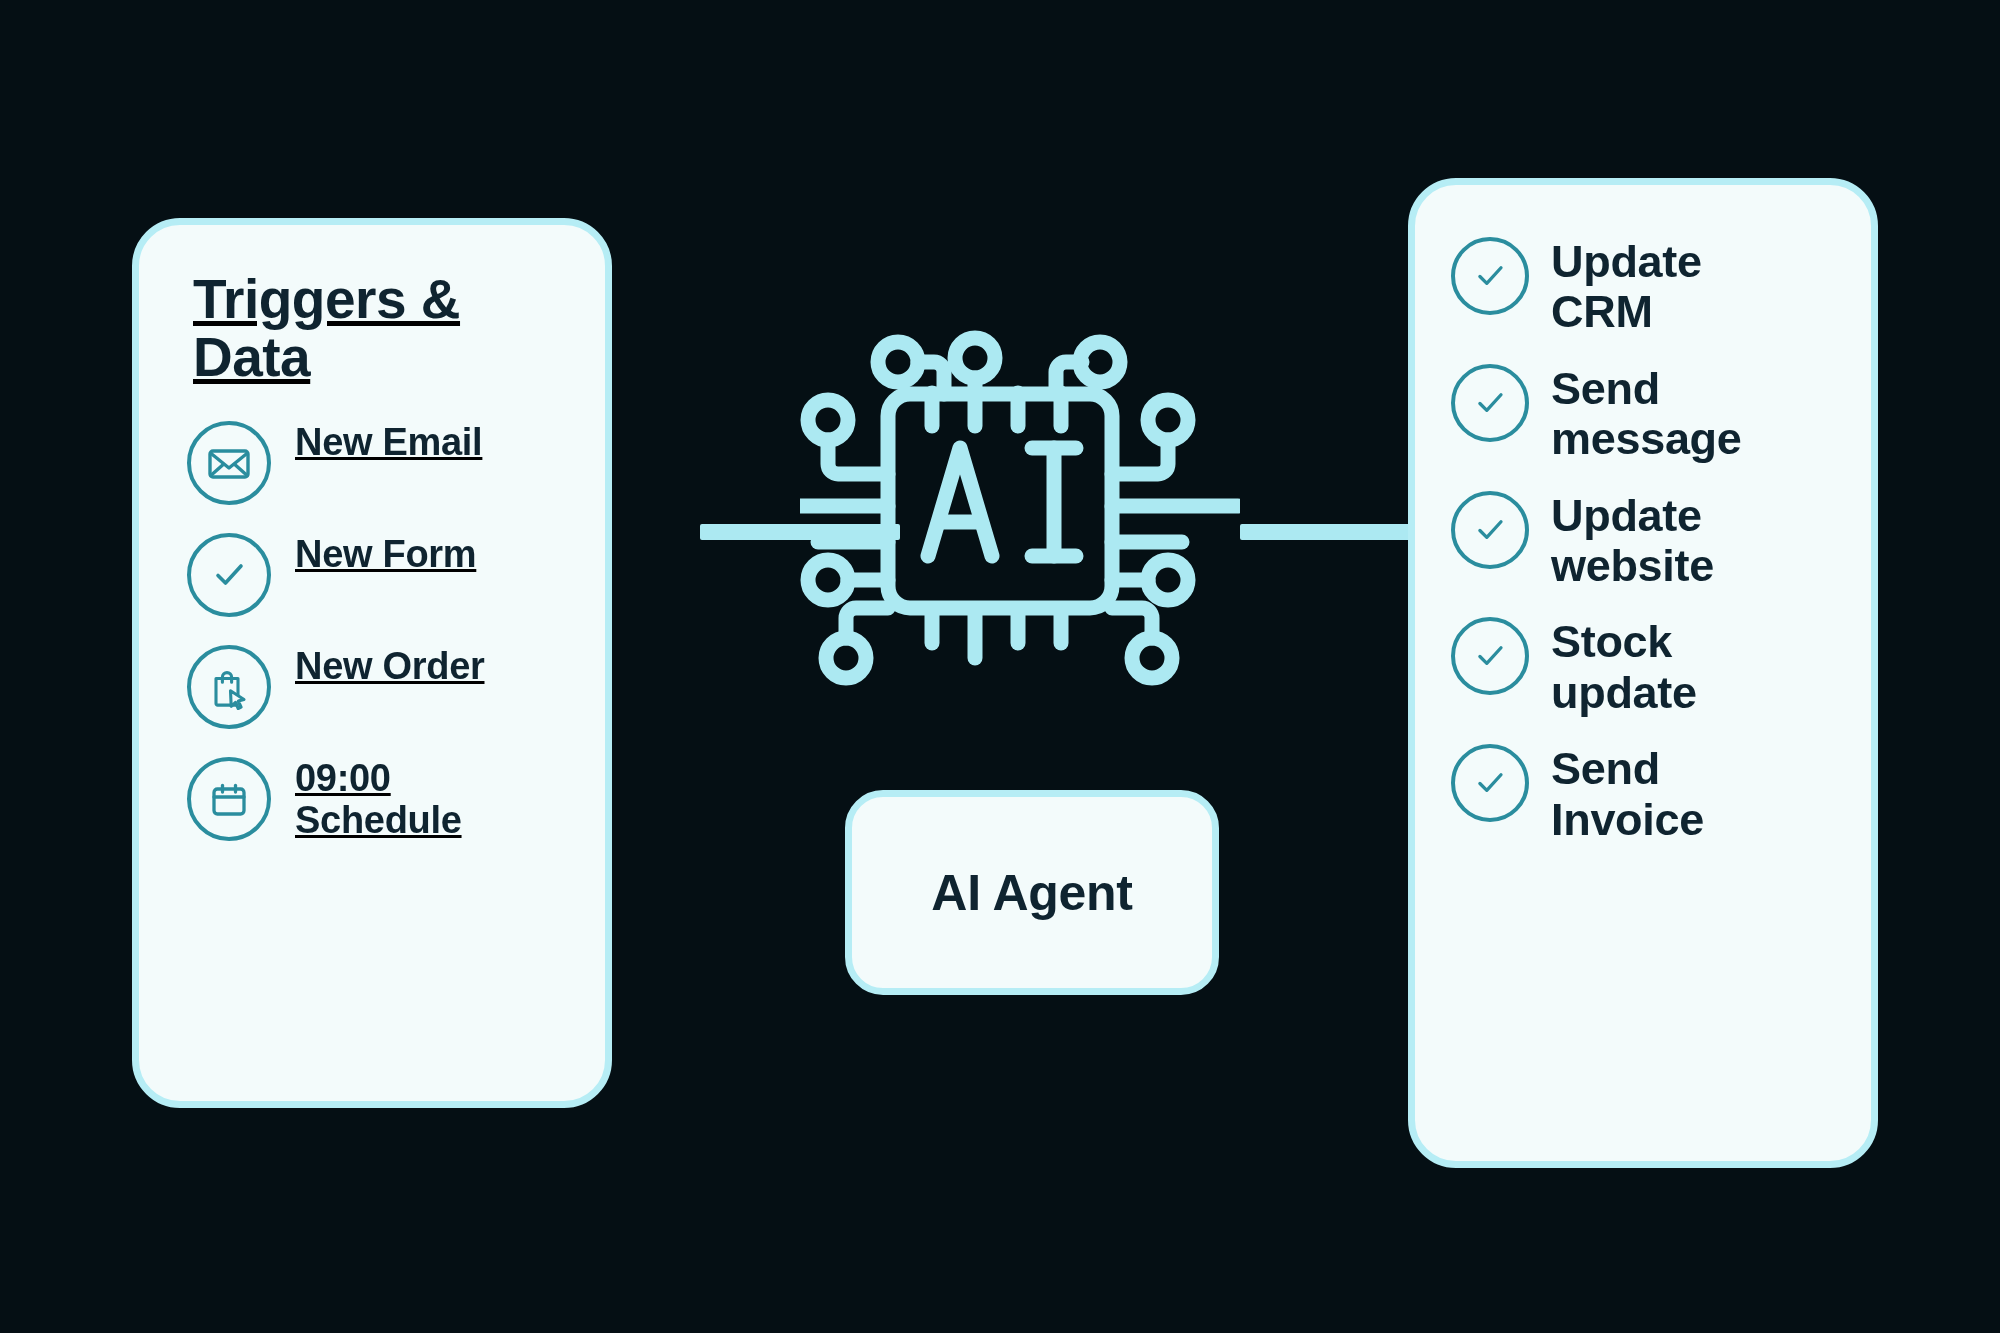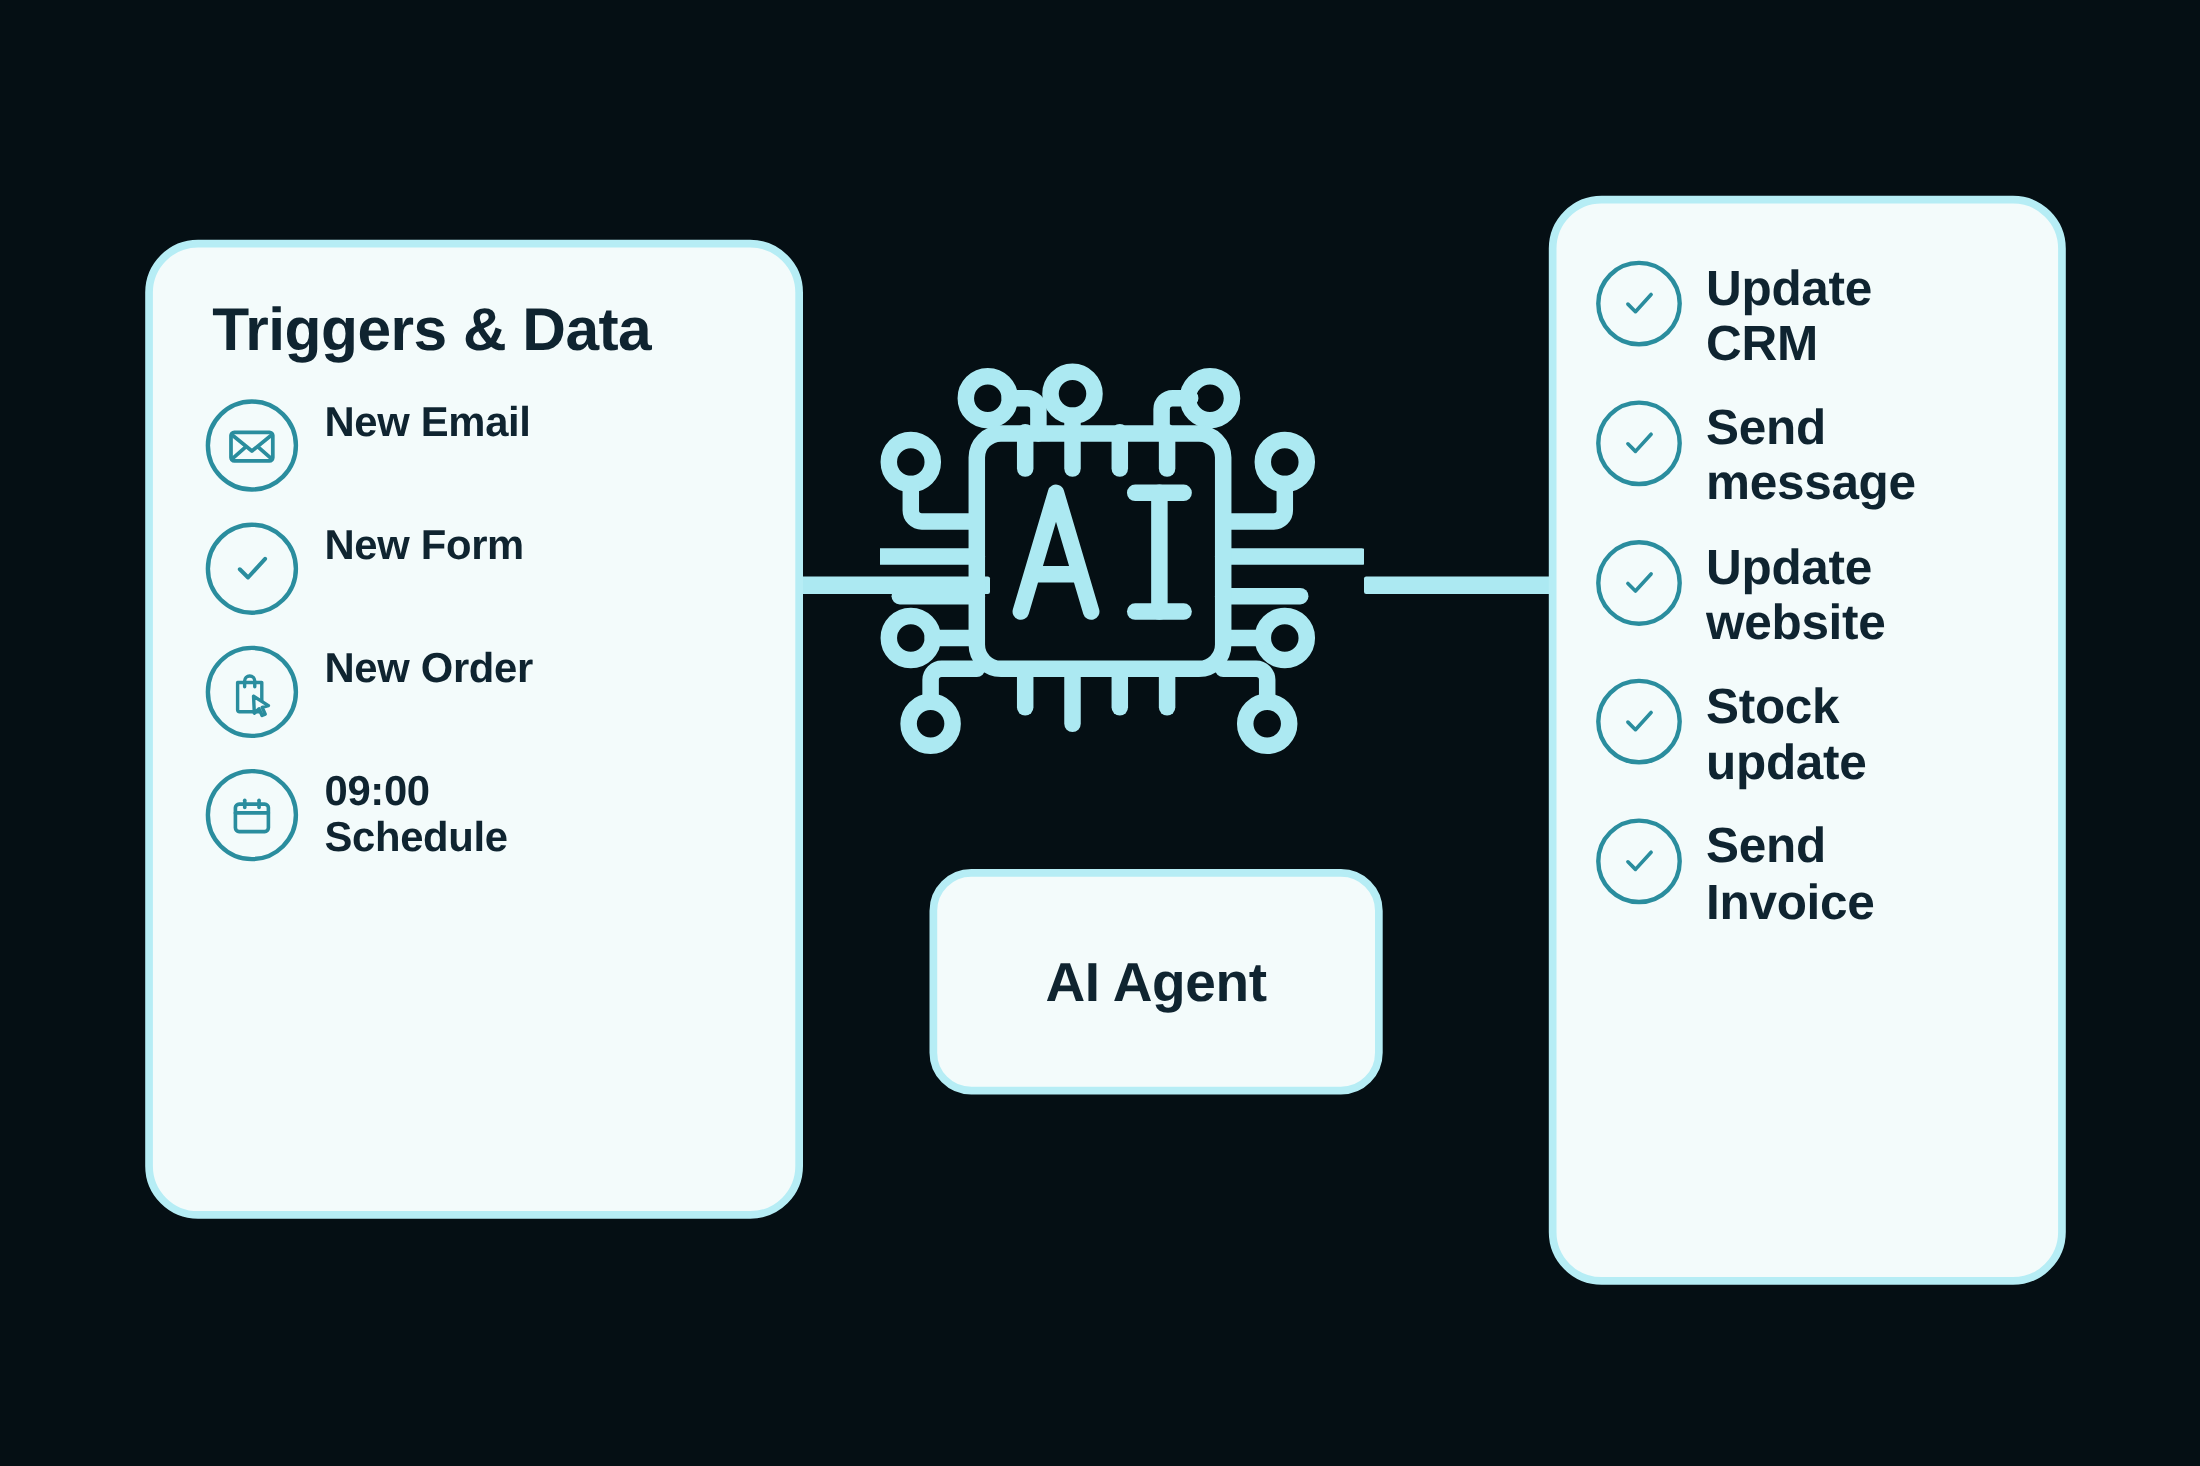--- a/index.html
+++ b/index.html
@@ -30,23 +30,24 @@
   .card {
     position: absolute;
     background: #f3fbfb;
     border: 7px solid #b6edf5;
     border-radius: 48px;
     box-sizing: border-box;
   }
   #card-triggers {
     left: 132px;
     top: 218px;
-    width: 598px;
+    width: 480px;
     height: 890px;
     padding: 46px 40px 40px 48px;
+    text-decoration: underline;
   }
   #card-actions {
     left: 1408px;
     top: 178px;
     width: 470px;
     height: 990px;
     padding: 52px 32px 32px 36px;
   }
 
   .card-title {
@@ -105,21 +106,21 @@
     width: 440px;
     height: 420px;
   }
   #chip-group svg { display: block; }
 
   
   #ai-agent-box {
     position: absolute;
     left: 845px;
     top: 790px;
-    width: 412px;
+    width: 374px;
     height: 205px;
     background: #f3fbfb;
     border: 7px solid #b6edf5;
     border-radius: 38px;
     box-sizing: border-box;
     display: flex;
     align-items: center;
     justify-content: center;
   }
   #ai-agent-label {

